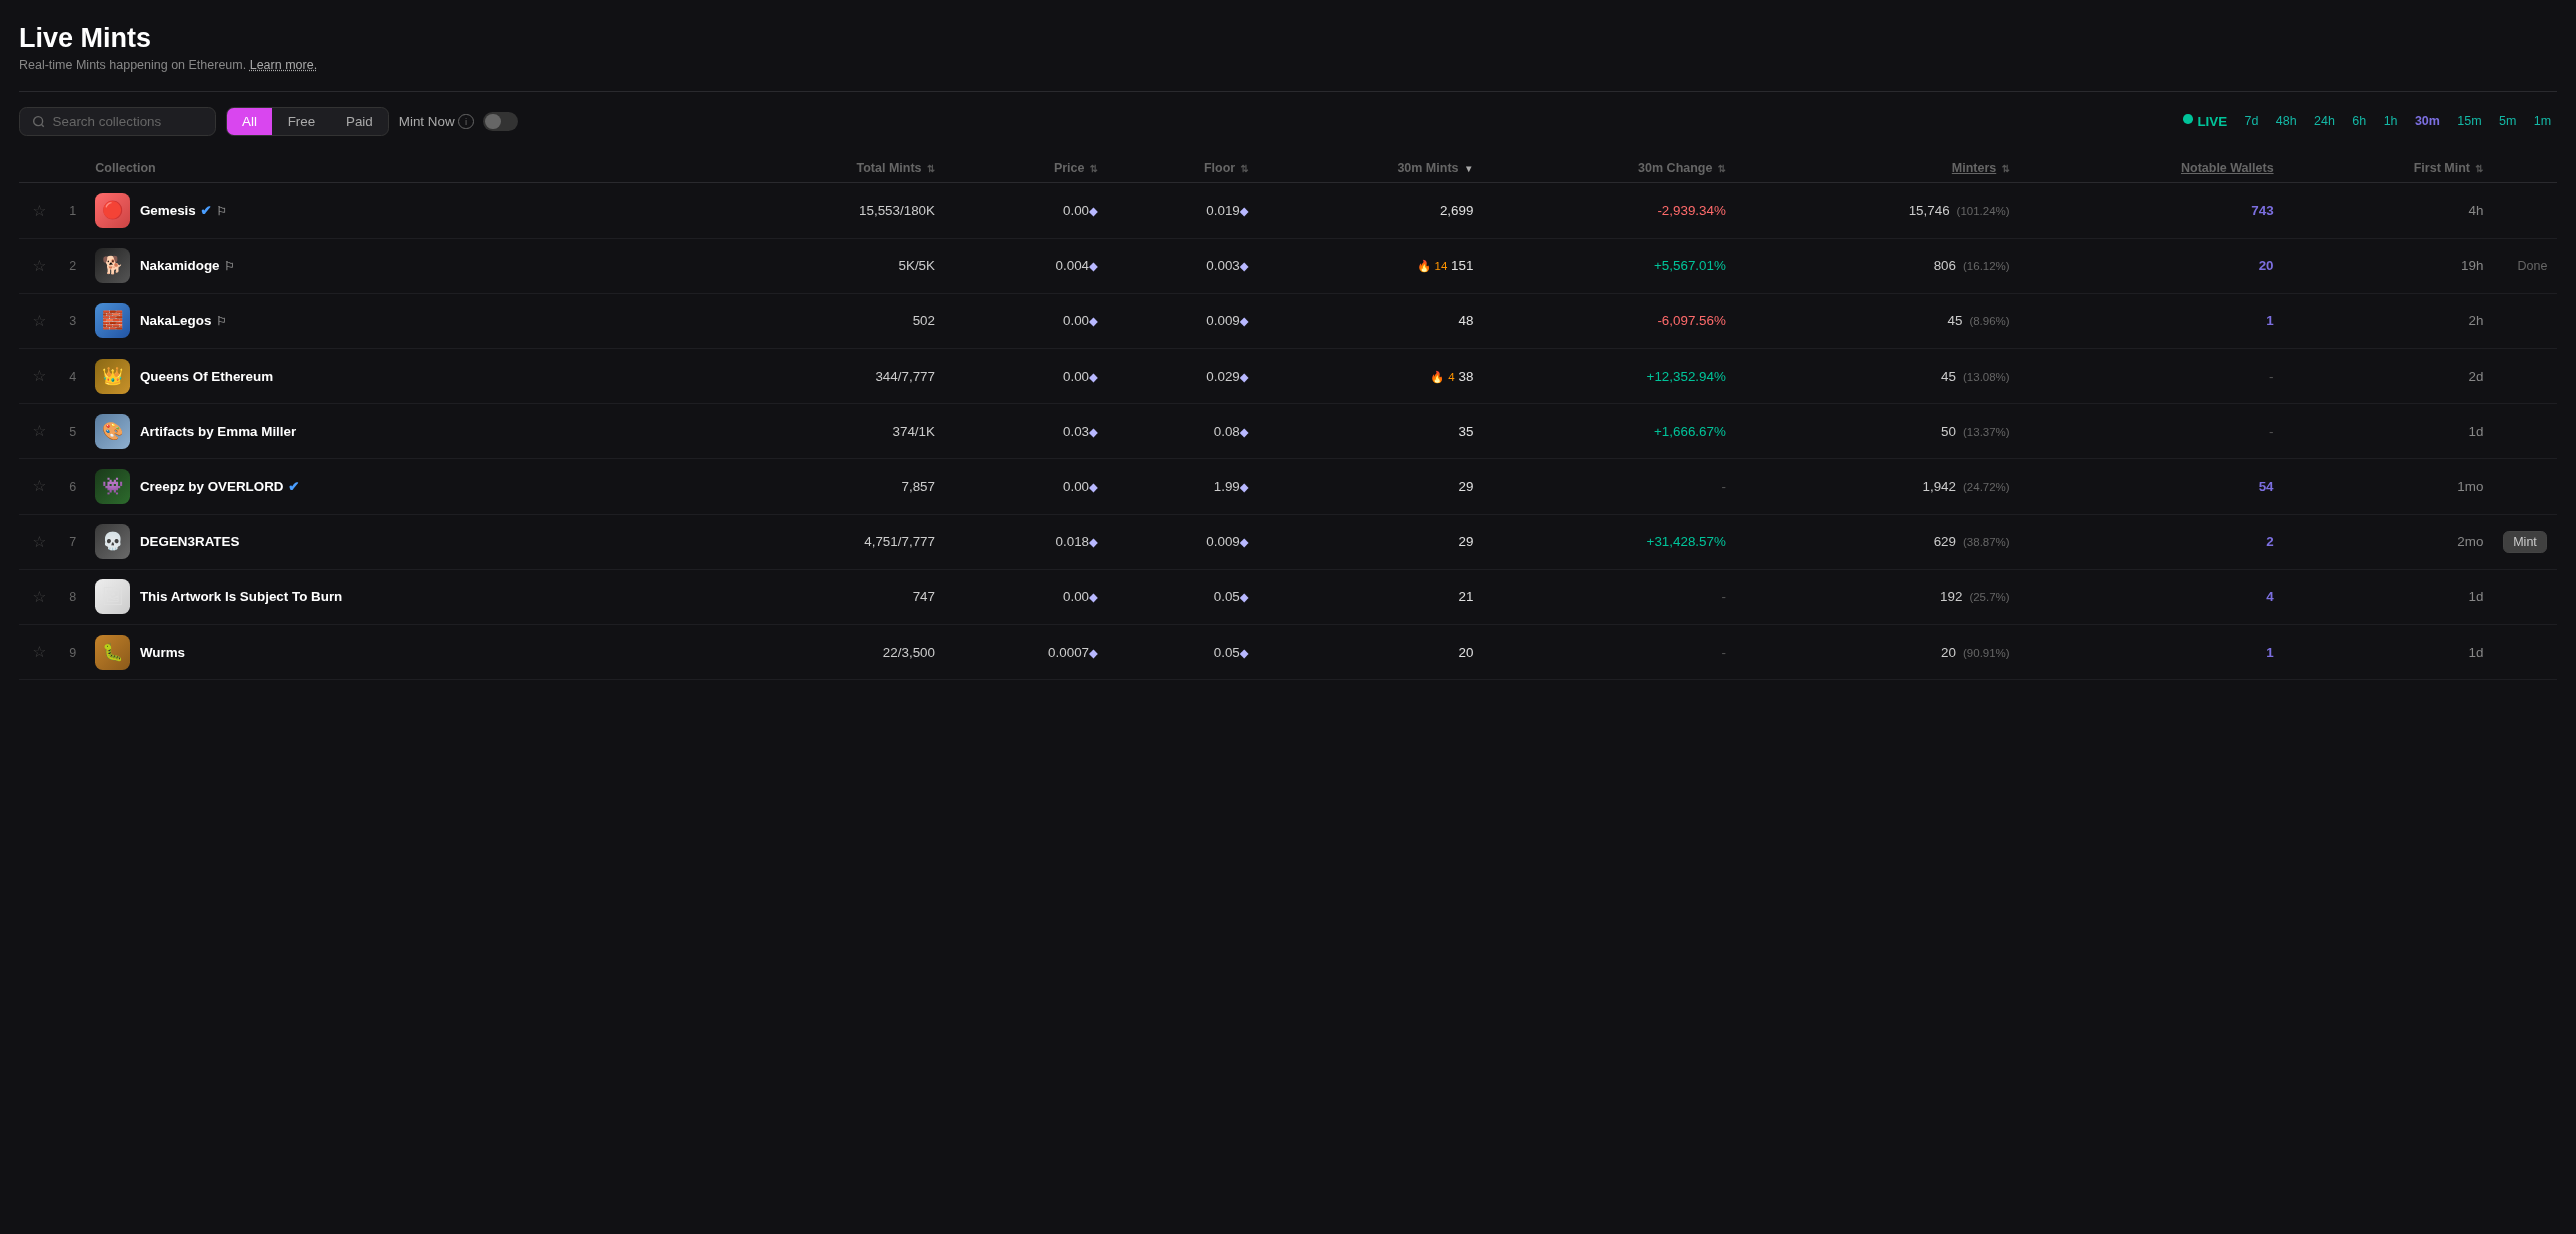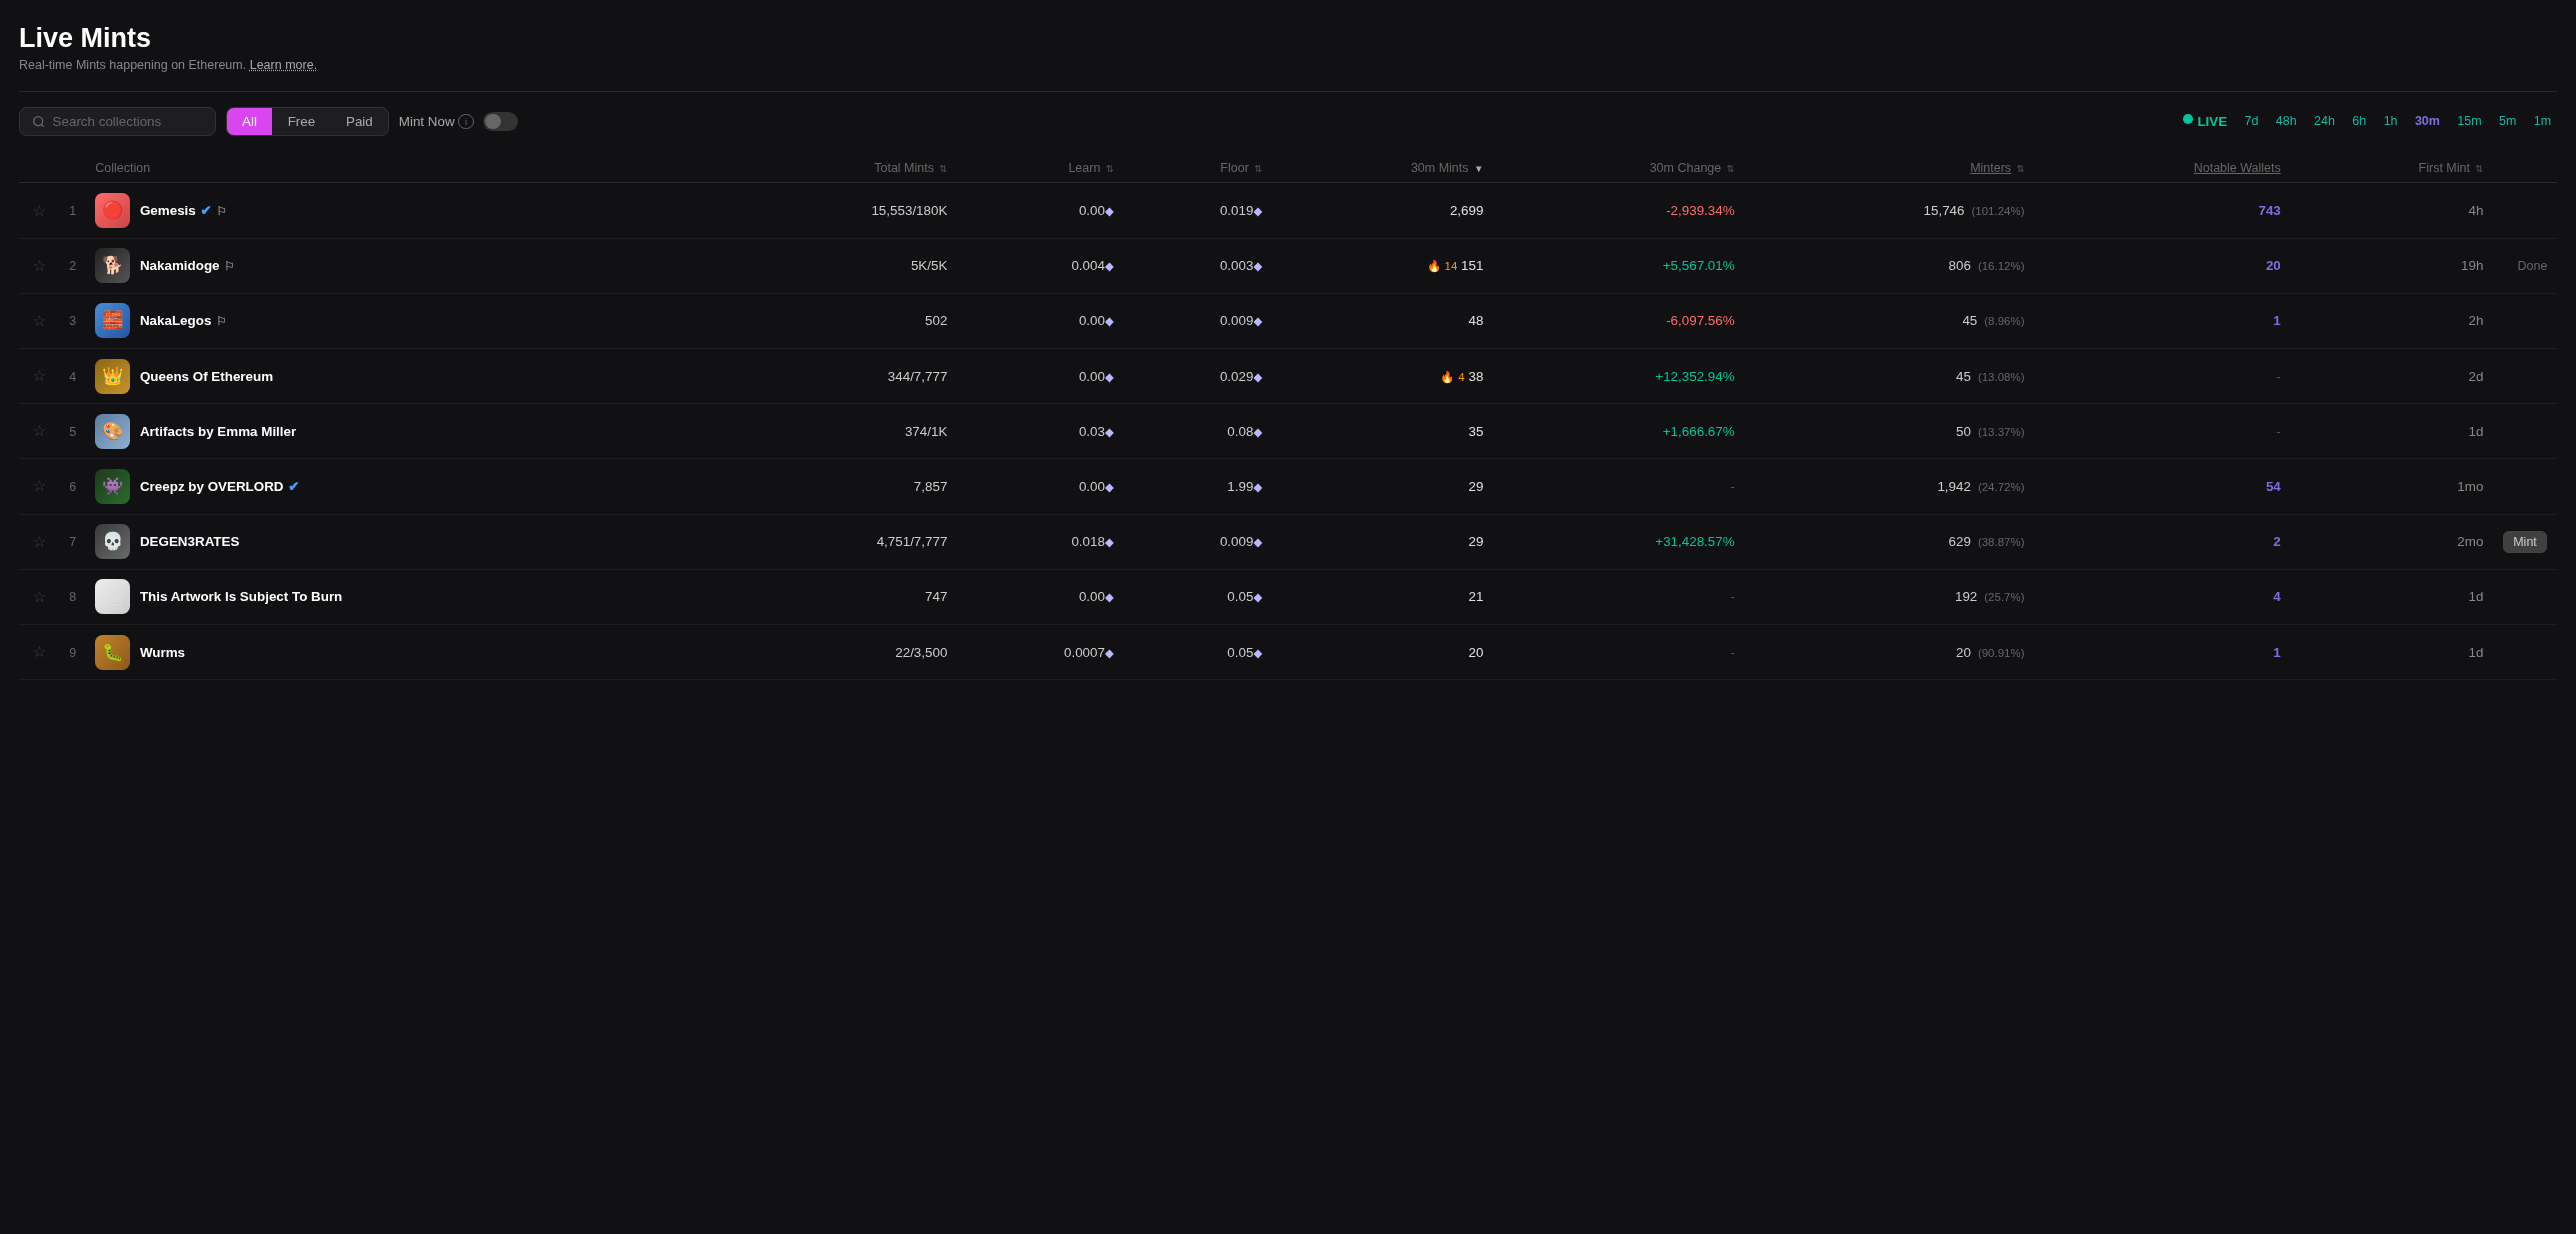--- a/index.html
+++ b/index.html
@@ -164,21 +164,21 @@
     table {
       width: 100%;
       border-collapse: collapse;
     }
     thead tr {
       border-bottom: 1px solid #2a2a2e;
     }
     thead th {
       padding: 7.7px 9.6px;
       color: #666;
-      font-weight: 400;
+      font-weight: 700;
       font-size: 12.5px;
       white-space: nowrap;
       text-align: left;
     }
     thead th.right { text-align: right; }
     .sort-arrow {
       display: inline-block;
       font-size: 9.6px;
       margin-left: 1.9px;
       color: #555;
@@ -325,21 +325,21 @@
   </div>
 
   <div class="table-container">
     <table>
       <thead>
         <tr>
           <th style="width:19px"></th>
           <th style="width:23px"></th>
           <th><span>Collection</span></th>
           <th class="right"><span>Total Mints</span> <span class="sort-arrow">⇅</span></th>
-          <th class="right"><span>Learn</span> <span class="sort-arrow">⇅</span></th>
+          <th class="right"><span>Price</span> <span class="sort-arrow">⇅</span></th>
           <th class="right"><span>Floor</span> <span class="sort-arrow">⇅</span></th>
           <th class="right"><span>30m Mints</span> <span class="sort-arrow" style="color:#aaa">▼</span></th>
           <th class="right"><span>30m Change</span> <span class="sort-arrow">⇅</span></th>
           <th class="right"><span style="text-decoration:underline">Minters</span> <span class="sort-arrow">⇅</span></th>
           <th class="right"><span style="text-decoration:underline">Notable Wallets</span></th>
           <th class="right"><span>First Mint</span> <span class="sort-arrow">⇅</span></th>
           <th style="width:58px"></th>
         </tr>
       </thead>
       <tbody id="table-body">

